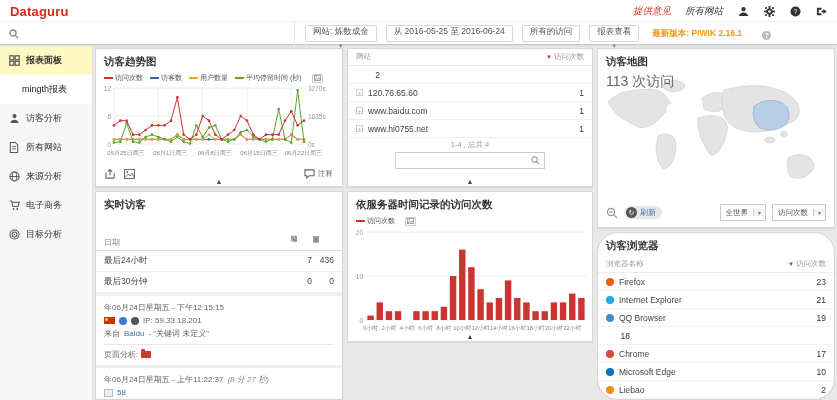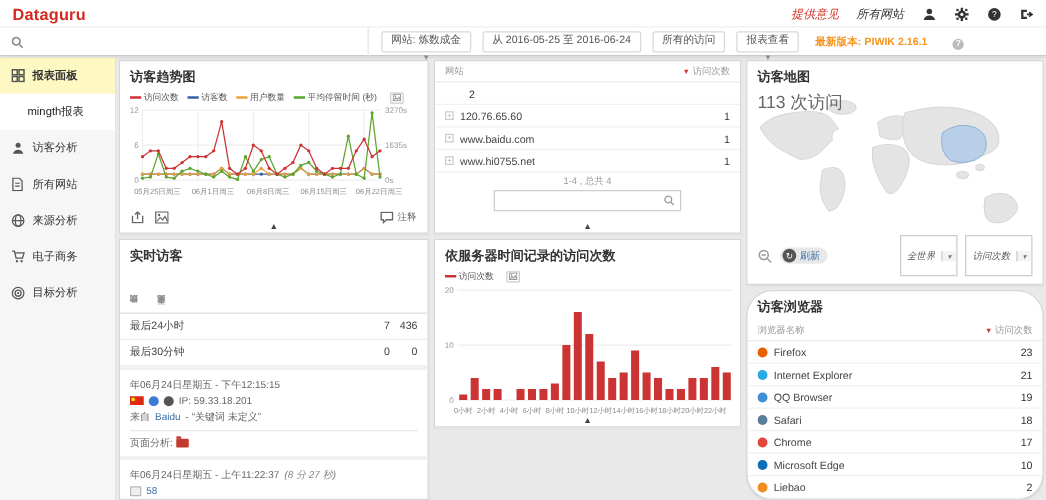--- a/index.html
+++ b/index.html
@@ -82,21 +82,21 @@
   .pager { text-align:center; font-size:7.5px; color:#999; padding:2px 0 1px; }
   .mini-search { width:150px; height:17px; border:1px solid #ccc; margin:1px auto 0; display:flex; align-items:center; justify-content:flex-end; padding-right:4px; }
 
   
   .map-visits { position:absolute; top:24px; left:8px; font-size:14px; color:#666; z-index:2; }
   .map-controls { position:absolute; bottom:6px; left:8px; right:8px; display:flex; align-items:center; justify-content:space-between; }
   .mc-left { display:flex; align-items:center; gap:6px; }
   .refresh-btn { display:flex; align-items:center; gap:3px; background:#e8e8e8; border-radius:8px; padding:1px 6px 1px 2px; cursor:pointer; }
   .refresh-globe { width:11px; height:11px; border-radius:50%; background:#555; color:#fff; font-size:7px; display:flex; align-items:center; justify-content:center; }
   .refresh-label { font-size:8px; color:#3a6ea8; }
-  .sel { display:flex; align-items:center; border:1px solid #ccc; background:#fff; height:33px; font-size:7.5px; color:#555; cursor:pointer;font-style:italic; }
+  .sel { display:flex; align-items:center; border:1px solid #ccc; background:#fff; height:17px; font-size:7.5px; color:#555; cursor:pointer; }
   .sel .sel-t { padding:0 5px; }
   .sel .sel-a { border-left:1px solid #ccc; width:12px; text-align:center; background:#f3f3f3; font-size:6px; color:#777; }
 </style>
 </head>
 <body>
 
 <div class="header">
   <div class="logo">Dataguru</div>
   <div class="topright">
     <a class="link-red">提供意见</a>
@@ -443,20 +443,21 @@
         </span>
       <span>注释</span>
     </div>
   </div>
   <span class="expander">▲</span>
 </div>
 
 <div class="panel" id="panel-realtime">
   <h3>实时访客</h3>
   <div class="rt-head">
+    <span class="c1">日期</span>
     <span class="vhead">访问次数</span>
     <span class="vhead">页面浏览量</span>
   </div>
   <div class="rt-row">
     <span class="c1">最后24小时</span>
     <span class="cv">7</span>
     <span class="cv">436</span>
   </div>
   <div class="rt-row">
     <span class="c1">最后30分钟</span>
@@ -670,24 +671,20 @@
     <span class="val">21</span>
   </div>
   <div class="t-row">
     <span class="lbl">
         <span class="mini browser-icon" style="background: rgb(63, 143, 210);"></span>
         <span>QQ Browser</span>
       </span>
     <span class="val">19</span>
   </div>
   <div class="t-row">
-    <span class="lbl">
-        <span class="mini browser-icon" style="background: rgb(90, 125, 154);"></span>
-        <span>Safari</span>
-      </span>
     <span class="val">18</span>
   </div>
   <div class="t-row">
     <span class="lbl">
         <span class="mini browser-icon" style="background: rgb(224, 70, 57);"></span>
         <span>Chrome</span>
       </span>
     <span class="val">17</span>
   </div>
   <div class="t-row">

